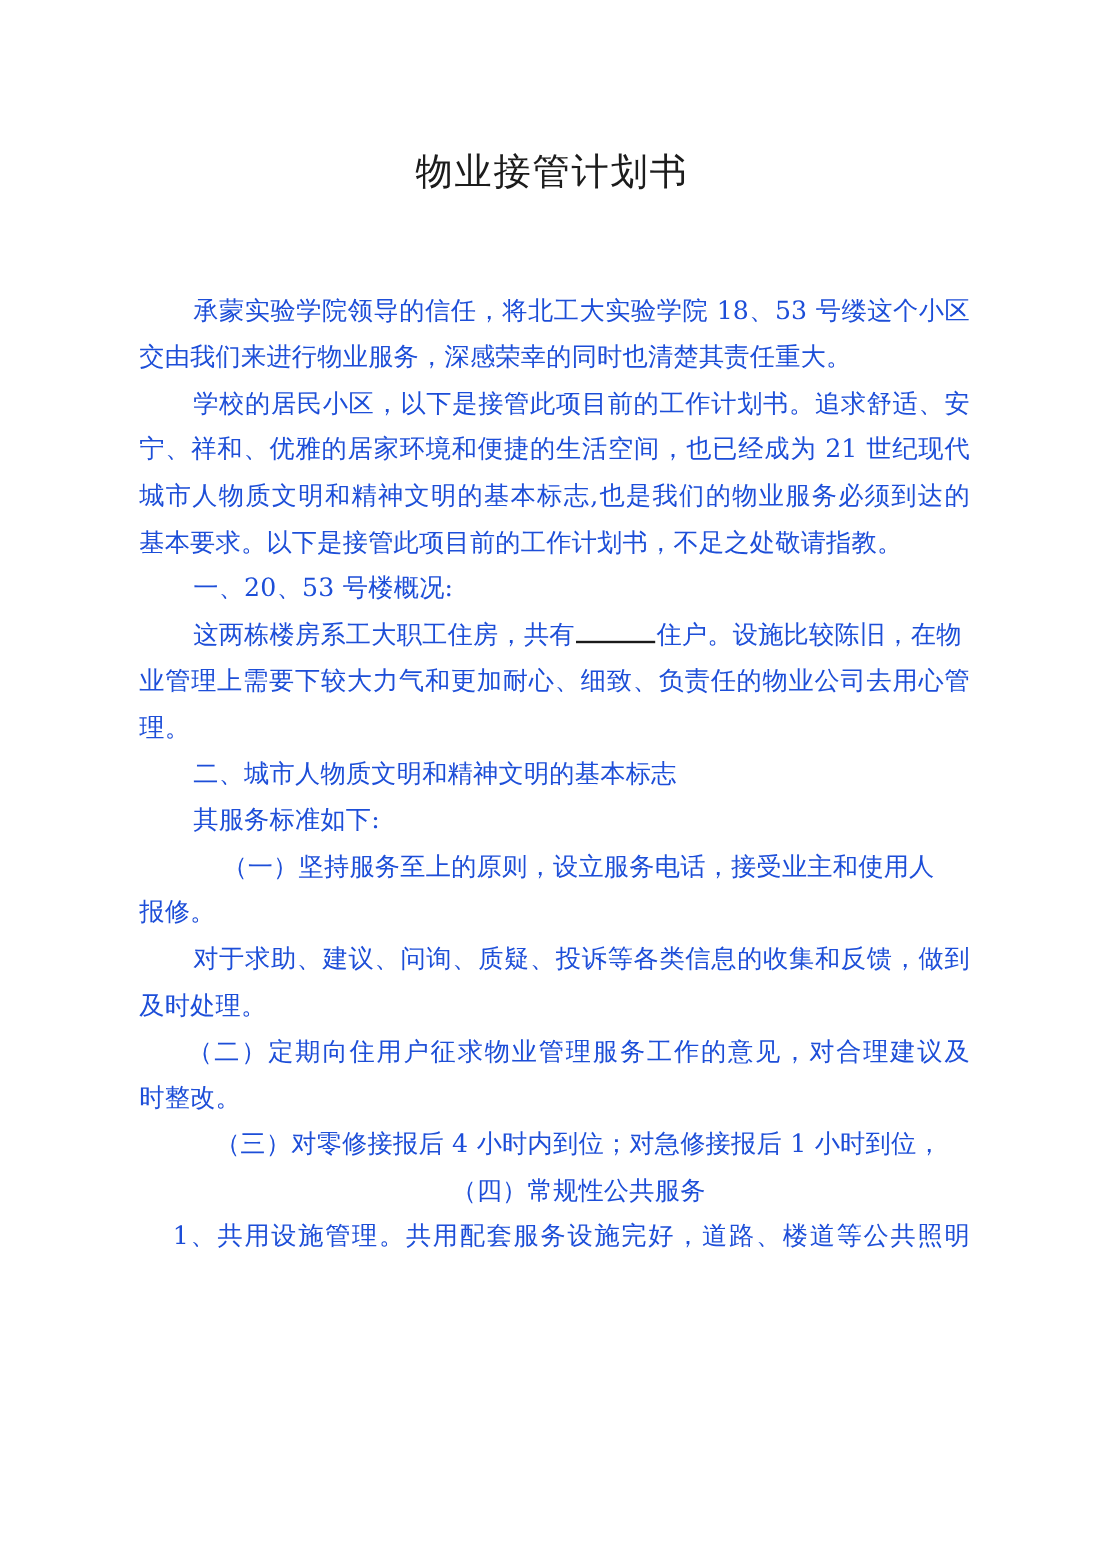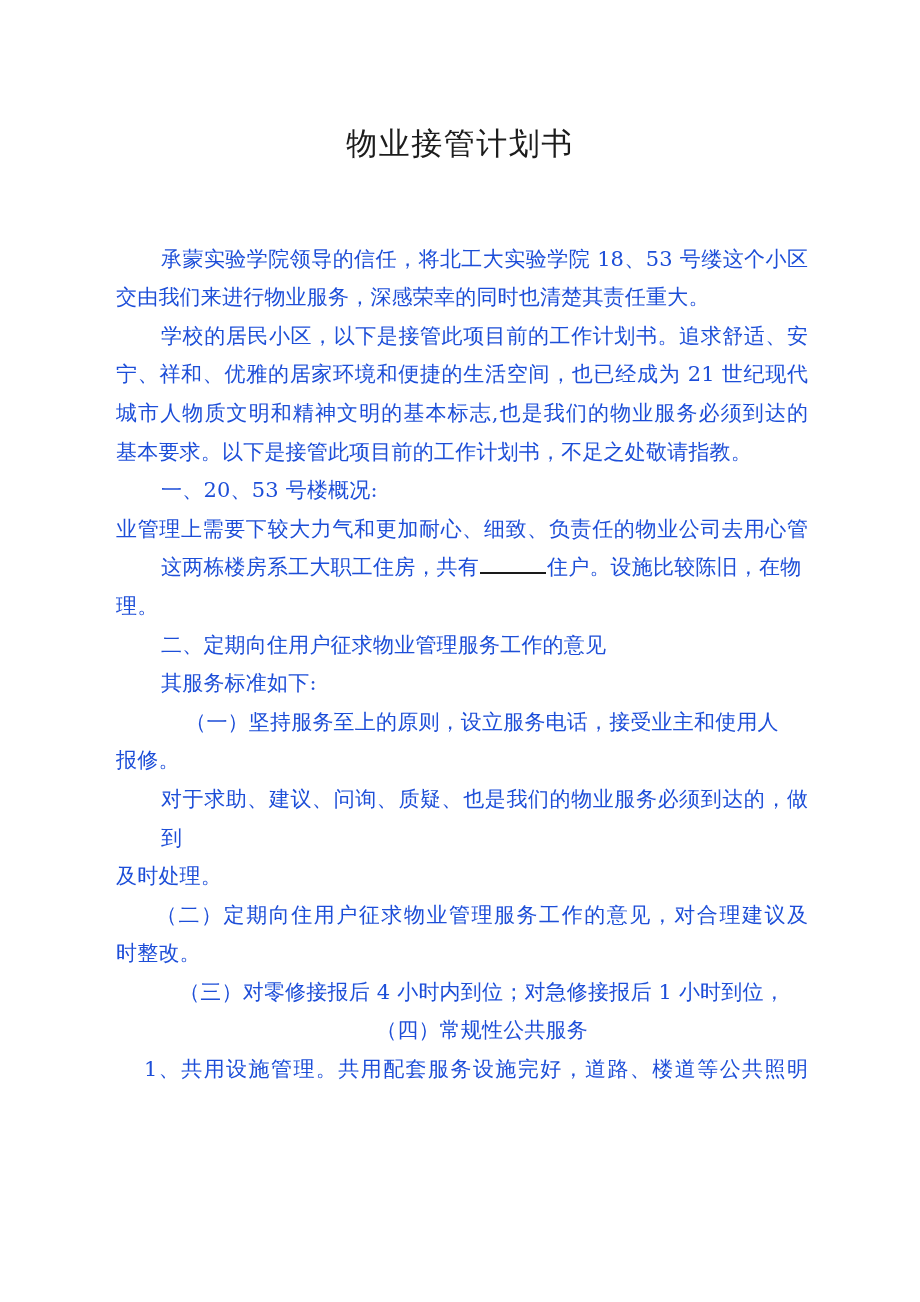--- a/index.html
+++ b/index.html
@@ -78,30 +78,30 @@
     <div class="ln just ind1">承蒙实验学院领导的信任，将北工大实验学院 18、53 号缕这个小区</div>
     <div class="ln">交由我们来进行物业服务，深感荣幸的同时也清楚其责任重大。</div>
 
     <div class="ln just ind1">学校的居民小区，以下是接管此项目前的工作计划书。追求舒适、安</div>
     <div class="ln just">宁、祥和、优雅的居家环境和便捷的生活空间，也已经成为 21 世纪现代</div>
     <div class="ln just">城市人物质文明和精神文明的基本标志,也是我们的物业服务必须到达的</div>
     <div class="ln">基本要求。以下是接管此项目前的工作计划书，不足之处敬请指教。</div>
 
     <div class="ln ind1">一、20、53 号楼概况:</div>
 
+    <div class="ln ind1"><span>这两栋楼房系工大职工住房，共有</span><span class="blank-fill"></span><span>住户。设施比较陈旧，在物</span></div>
     <div class="ln just">业管理上需要下较大力气和更加耐心、细致、负责任的物业公司去用心管</div>
-    <div class="ln ind1"><span>这两栋楼房系工大职工住房，共有</span><span class="blank-fill"></span><span>住户。设施比较陈旧，在物</span></div>
     <div class="ln">理。</div>
 
-    <div class="ln ind1">二、定期向住用户征求物业管理服务工作的意见</div>
+    <div class="ln ind1">二、城市人物质文明和精神文明的基本标志</div>
     <div class="ln ind1">其服务标准如下:</div>
 
     <div class="ln ind-par">（一）坚持服务至上的原则，设立服务电话，接受业主和使用人</div>
     <div class="ln">报修。</div>
-    <div class="ln just ind1">对于求助、建议、问询、质疑、也是我们的物业服务必须到达的，做到</div>
+    <div class="ln just ind1">对于求助、建议、问询、质疑、投诉等各类信息的收集和反馈，做到</div>
     <div class="ln">及时处理。</div>
 
     <div class="ln just ind-par">（二）定期向住用户征求物业管理服务工作的意见，对合理建议及</div>
     <div class="ln">时整改。</div>
 
     <div class="ln ind-par">（三）对零修接报后 4 小时内到位；对急修接报后 1 小时到位，</div>
     <div class="ln ind-par">（四）常规性公共服务</div>
 
     <div class="ln just ind-num">1、共用设施管理。共用配套服务设施完好，道路、楼道等公共照明</div>
 

